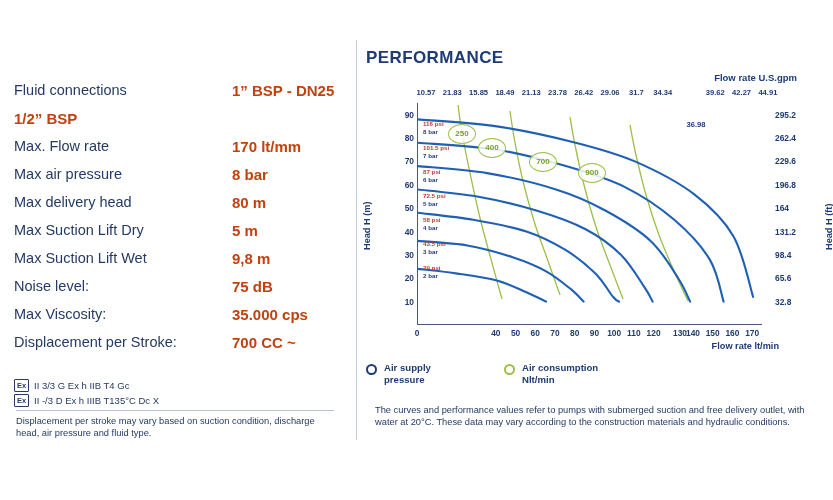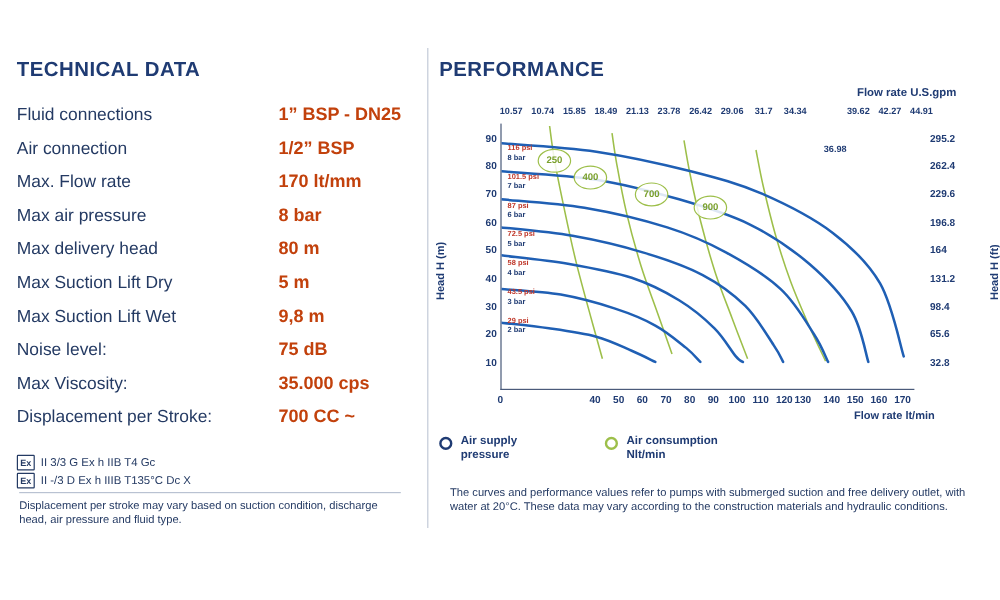--- a/index.html
+++ b/index.html
@@ -38,21 +38,21 @@
   #perfTitle { left: 366px; top: 48px; }
 
   .spec-list {
     position: absolute;
     left: 14px;
     top: 76px;
     width: 330px;
   }
   .spec-row {
     display: flex;
-    align-items: flex-end;
+    align-items: center;
     height: 28px;
   }
   .spec-label {
     width: 218px;
     font-size: 14.5px;
     color: #243a63;
   }
   .spec-value {
     font-size: 15px;
     font-weight: bold;
@@ -277,28 +277,26 @@
     line-height: 12px;
     color: #243a63;
   }
 </style>
 </head>
 <body>
 
 <div class="page">
 
   <div class="left">
-    <div class="section-title" id="techTitle">TECHNICAL DATA</div>
     <div class="spec-list" id="specList">
         <div class="spec-row">
           <div class="spec-label">Fluid connections</div>
           <div class="spec-value">1” BSP - DN25</div>
         </div>
         <div class="spec-row">
-          <div class="spec-label">Air connection</div>
           <div class="spec-value">1/2” BSP</div>
         </div>
         <div class="spec-row">
           <div class="spec-label">Max. Flow rate</div>
           <div class="spec-value">170 lt/mm</div>
         </div>
         <div class="spec-row">
           <div class="spec-label">Max air pressure</div>
           <div class="spec-value">8 bar</div>
         </div>
@@ -341,21 +339,21 @@
   </div>
 
   <div class="vdivider"></div>
 
   <div class="right"></div>
   <div class="section-title" id="perfTitle">PERFORMANCE</div>
 
   <div class="top-axis-title">Flow rate U.S.gpm</div>
   <div class="top-ticks" id="topTicks">
       <span style="left: 6px;">10.57</span>
-      <span style="left: 32.3px;">10.74</span>
+      <span style="left: 32.3px;">21.83</span>
       <span style="left: 58.6px;">15.85</span>
       <span style="left: 84.9px;">18.49</span>
       <span style="left: 111.2px;">21.13</span>
       <span style="left: 137.5px;">23.78</span>
       <span style="left: 163.8px;">26.42</span>
       <span style="left: 190.1px;">29.06</span>
       <span style="left: 216.4px;">31.7</span>
       <span style="left: 242.7px;">34.34</span>
       <span style="left: 276px; margin-top: 32px;">36.98</span>
       <span style="left: 295.3px;">39.62</span>
@@ -389,21 +387,21 @@
       <span style="left: 17px;">0</span>
       <span style="left: 95.8571px;">40</span>
       <span style="left: 115.571px;">50</span>
       <span style="left: 135.286px;">60</span>
       <span style="left: 155px;">70</span>
       <span style="left: 174.714px;">80</span>
       <span style="left: 194.429px;">90</span>
       <span style="left: 214.143px;">100</span>
       <span style="left: 233.857px;">110</span>
       <span style="left: 253.571px;">120</span>
-      <span style="left: 269px;">130</span>
+      <span style="left: 280px;">130</span>
       <span style="left: 293px;">140</span>
       <span style="left: 312.714px;">150</span>
       <span style="left: 332.429px;">160</span>
       <span style="left: 352.143px;">170</span>
     </div>
 
   <div class="axis-title-left">Head H (m)</div>
   <div class="axis-title-right">Head H (ft)</div>
   <div class="bottom-axis-title">Flow rate  lt/min</div>
 

